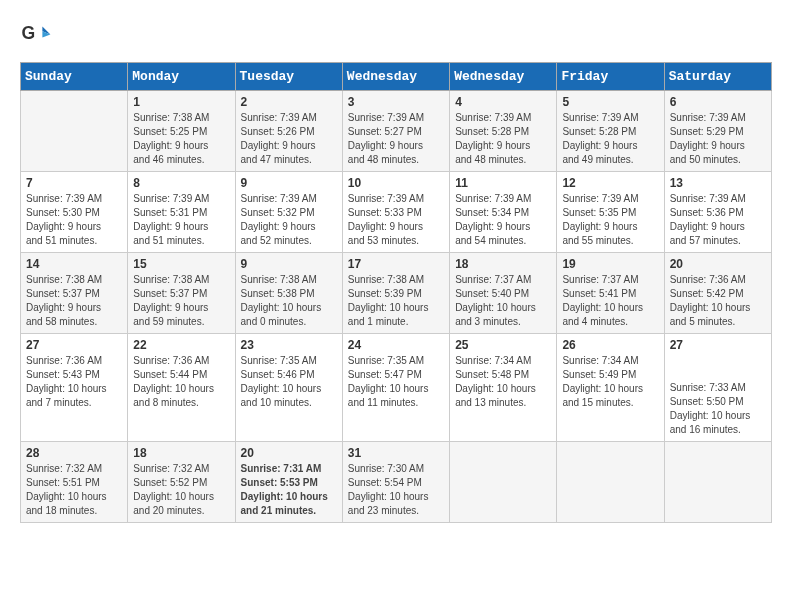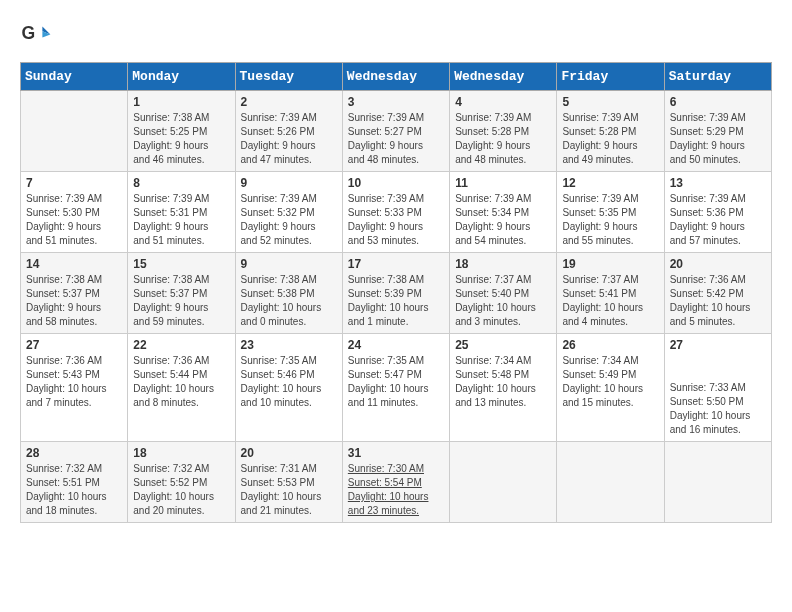--- a/index.html
+++ b/index.html
@@ -337,28 +337,28 @@
         </td>
         <td>
           <span class="day-number">18</span>
           <div class="day-info" style="white-space: pre-line;">Sunrise: 7:32 AM
 Sunset: 5:52 PM
 Daylight: 10 hours
 and 20 minutes.</div>
         </td>
         <td>
           <span class="day-number">20</span>
-          <div class="day-info" style="white-space: pre-line;">Sunrise: 7:31 AM
+          <div class="day-info" style="white-space: pre-line; font-weight: bold;">Sunrise: 7:31 AM
 Sunset: 5:53 PM
 Daylight: 10 hours
 and 21 minutes.</div>
         </td>
         <td>
           <span class="day-number">31</span>
-          <div class="day-info" style="white-space: pre-line; text-decoration: underline;">Sunrise: 7:30 AM
+          <div class="day-info" style="white-space: pre-line;">Sunrise: 7:30 AM
 Sunset: 5:54 PM
 Daylight: 10 hours
 and 23 minutes.</div>
         </td>
         <td></td>
         <td></td>
         <td></td>
       </tr>
     </tbody>
 </table>

